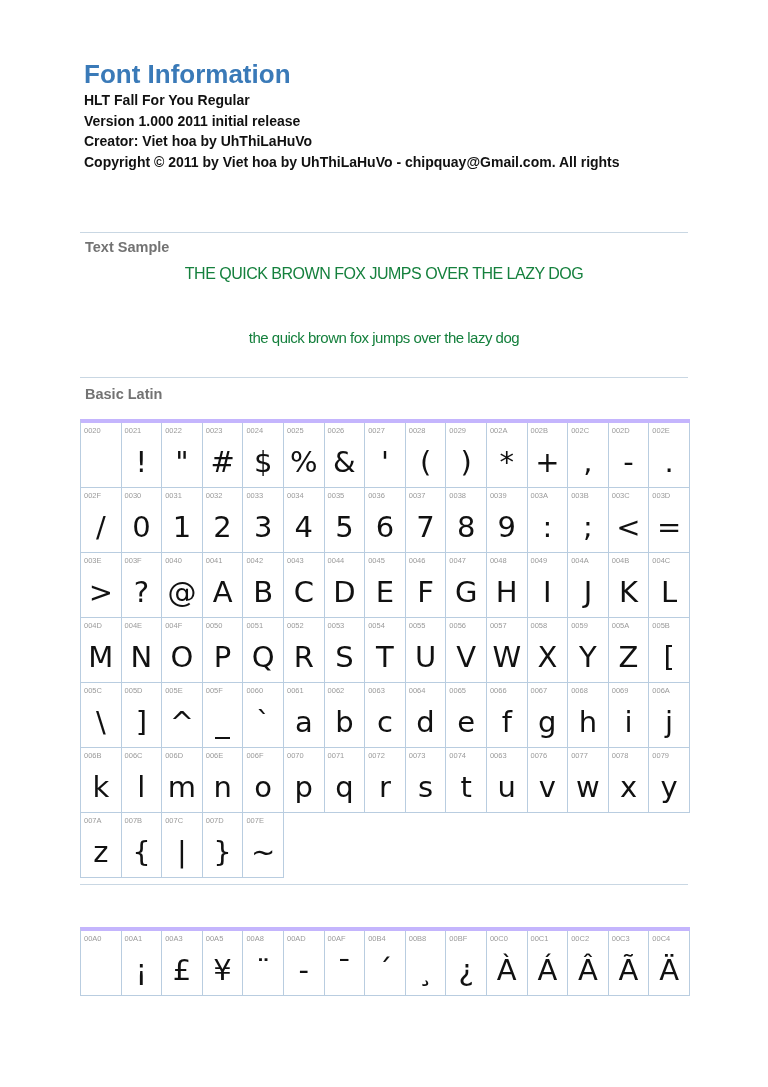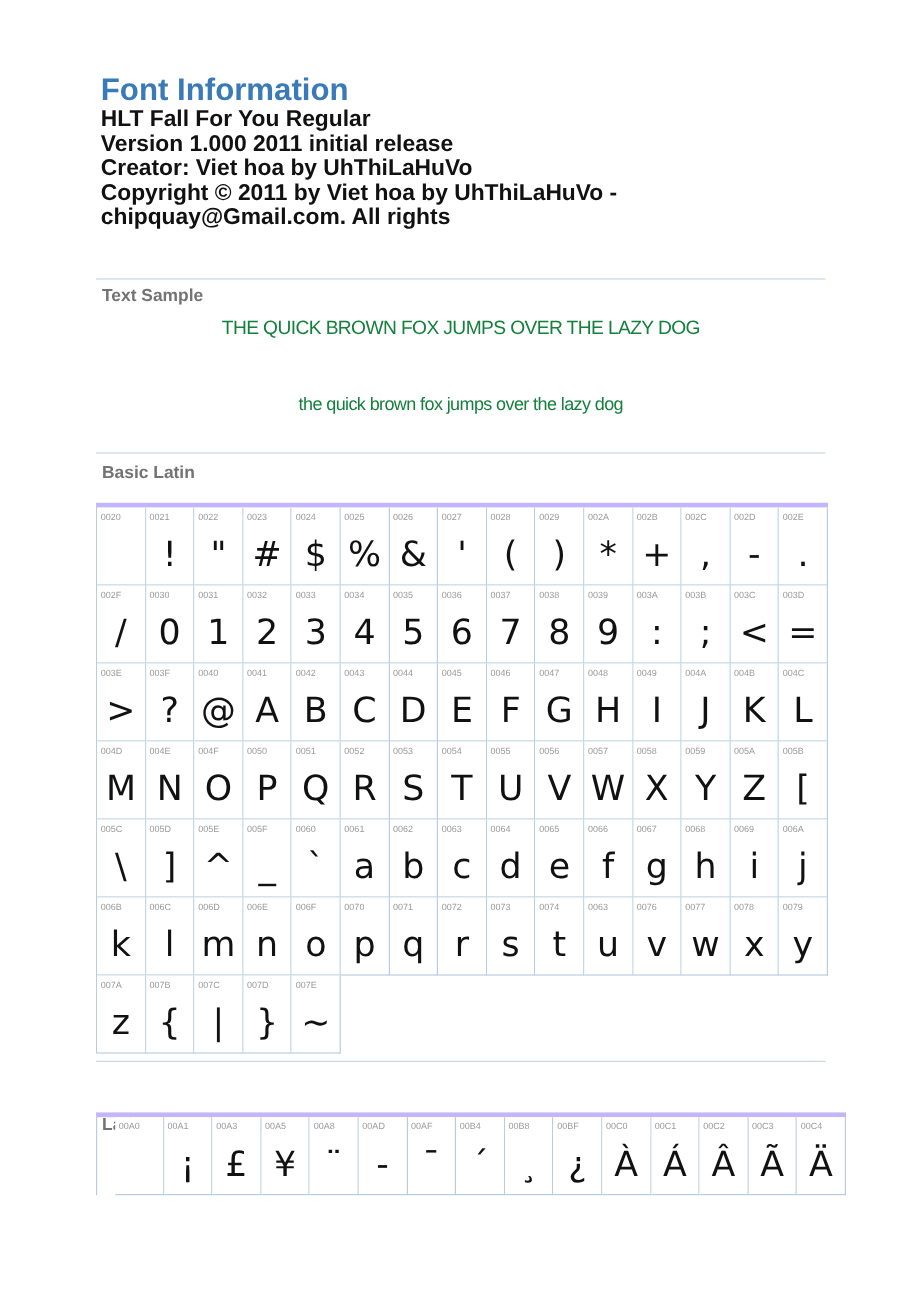--- a/index.html
+++ b/index.html
@@ -1,19 +1,19 @@
 <!DOCTYPE html>
 <html><head>
 <meta charset="utf-8">
 <style>
   html, body { margin: 0; padding: 0; background: #ffffff; }
   body { width: 768px; height: 1087px; position: relative; overflow: hidden; font-family: "Liberation Sans", sans-serif; color: #111; }
   .page { position: absolute; left: 84px; top: 58px; width: 606px; }
   .title { font-size: 26px; font-weight: bold; color: #3a7ab8; line-height: 32px; margin: 0; }
-  .info-line { font-size: 19px; font-weight: bold; line-height: 20.5px; color: #111; }
+  .info-line { font-size: 14px; font-weight: bold; line-height: 20.5px; color: #111; }
   .rule { position: absolute; left: 80px; width: 608px; height: 1px; background: #c9d7e3; }
   .section-title { position: absolute; left: 85px; font-size: 14.5px; font-weight: bold; color: #737373; }
   .sample { position: absolute; left: 80px; width: 608px; text-align: center; font-family: Liberation Sans, sans-serif; color: #15803d; letter-spacing: -0.5px; }
   .grid { position: absolute; left: 80px; display: grid; grid-template-columns: repeat(15, 40.6px); border-left: 1px solid #b9cde0; border-top: 4px solid #c4b5fd; }
   .cell { height: 64px; border-right: 1px solid #b9cde0; border-bottom: 1px solid #b9cde0; position: relative; box-sizing: content-box; background: #fff; }
   .code { position: absolute; left: 3px; top: 3px; font-size: 7.5px; color: #9a9a9a; font-family: "Liberation Sans", sans-serif; }
   .glyph { position: absolute; left: 0; right: 0; top: 18px; text-align: center; font-size: 29px; line-height: 42px; color: #111; font-family: "DejaVu Sans", sans-serif; font-weight: normal; }
 </style>
 </head>
 <body>
@@ -411,21 +411,21 @@
       <span class="glyph">}</span>
     </div>
     <div class="cell">
       <span class="code">007E</span>
       <span class="glyph">~</span>
     </div>
   </div>
 
 <div class="rule" style="top:884px;"></div>
 <div class="section-title" style="top:930px;">Latin-1 Supplement</div>
-<div class="grid" id="grid-latin1" style="top:927px;padding-left:15px;">
+<div class="grid" id="grid-latin1" style="top:927px;">
     <div class="cell">
       <span class="code">00A0</span>
       <span class="glyph"> </span>
     </div>
     <div class="cell">
       <span class="code">00A1</span>
       <span class="glyph">¡</span>
     </div>
     <div class="cell">
       <span class="code">00A3</span>

